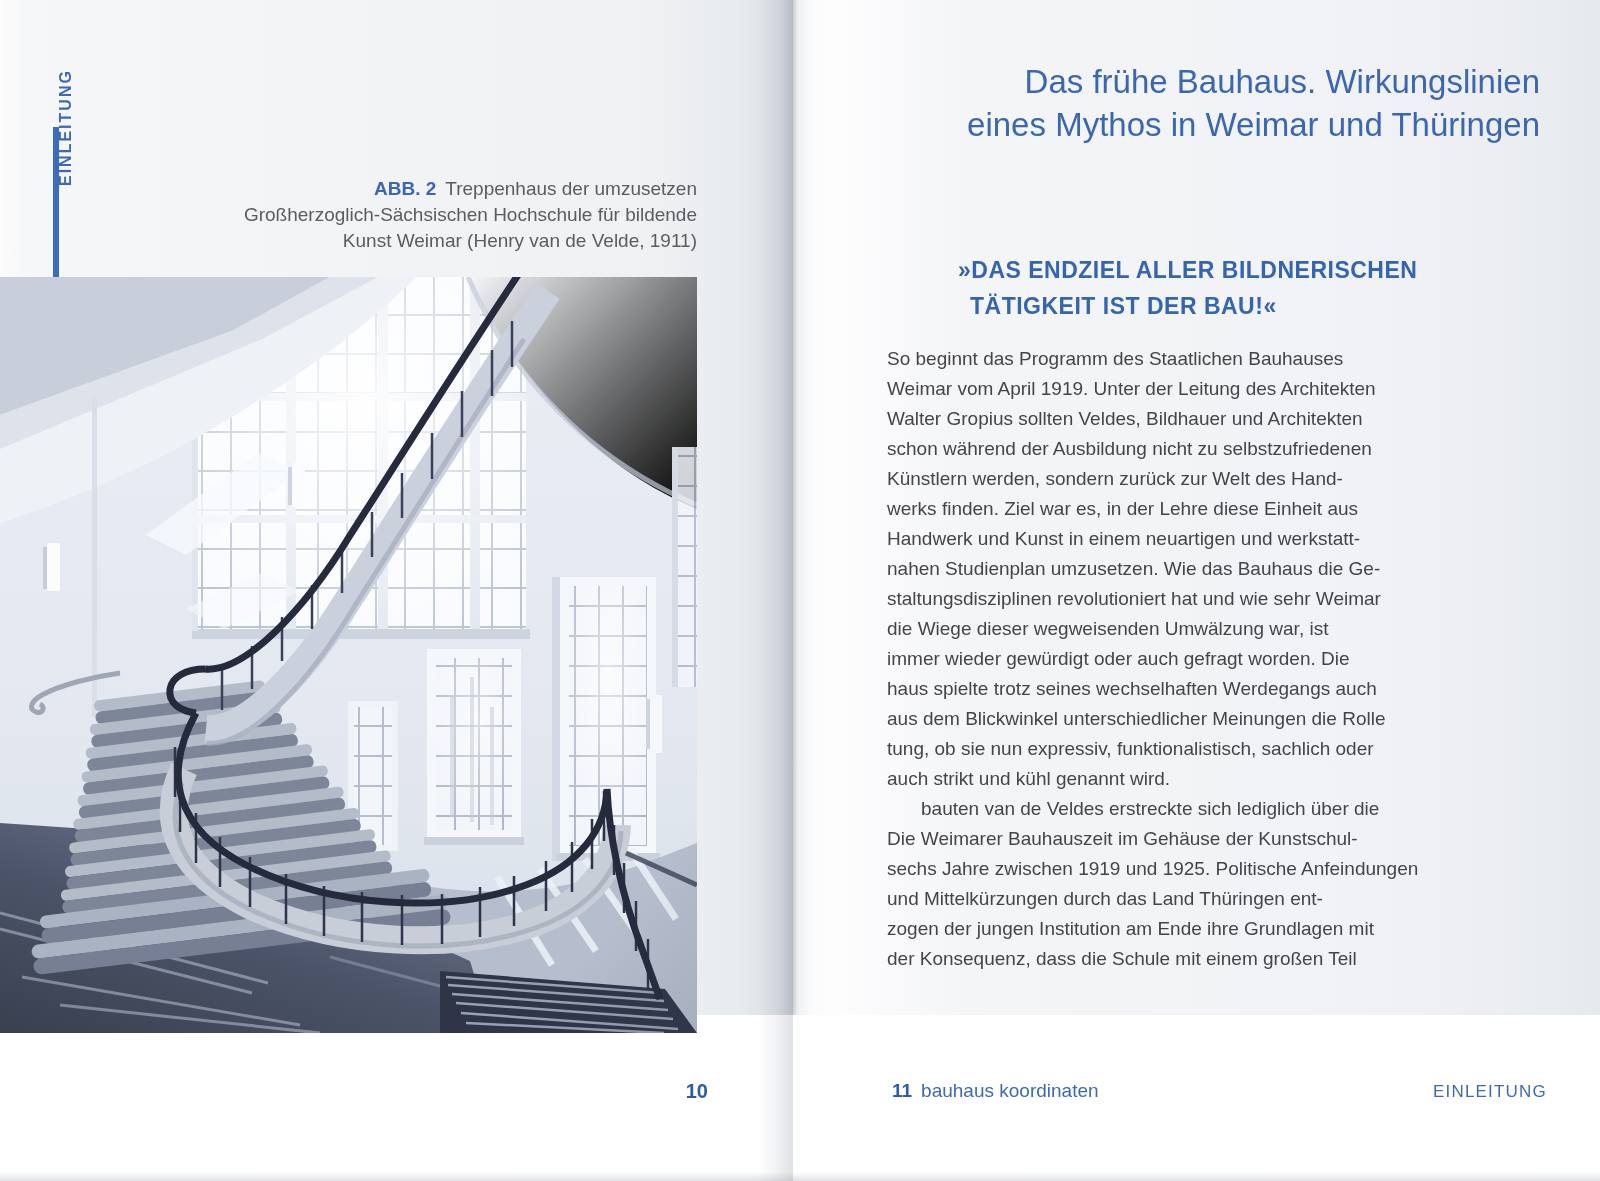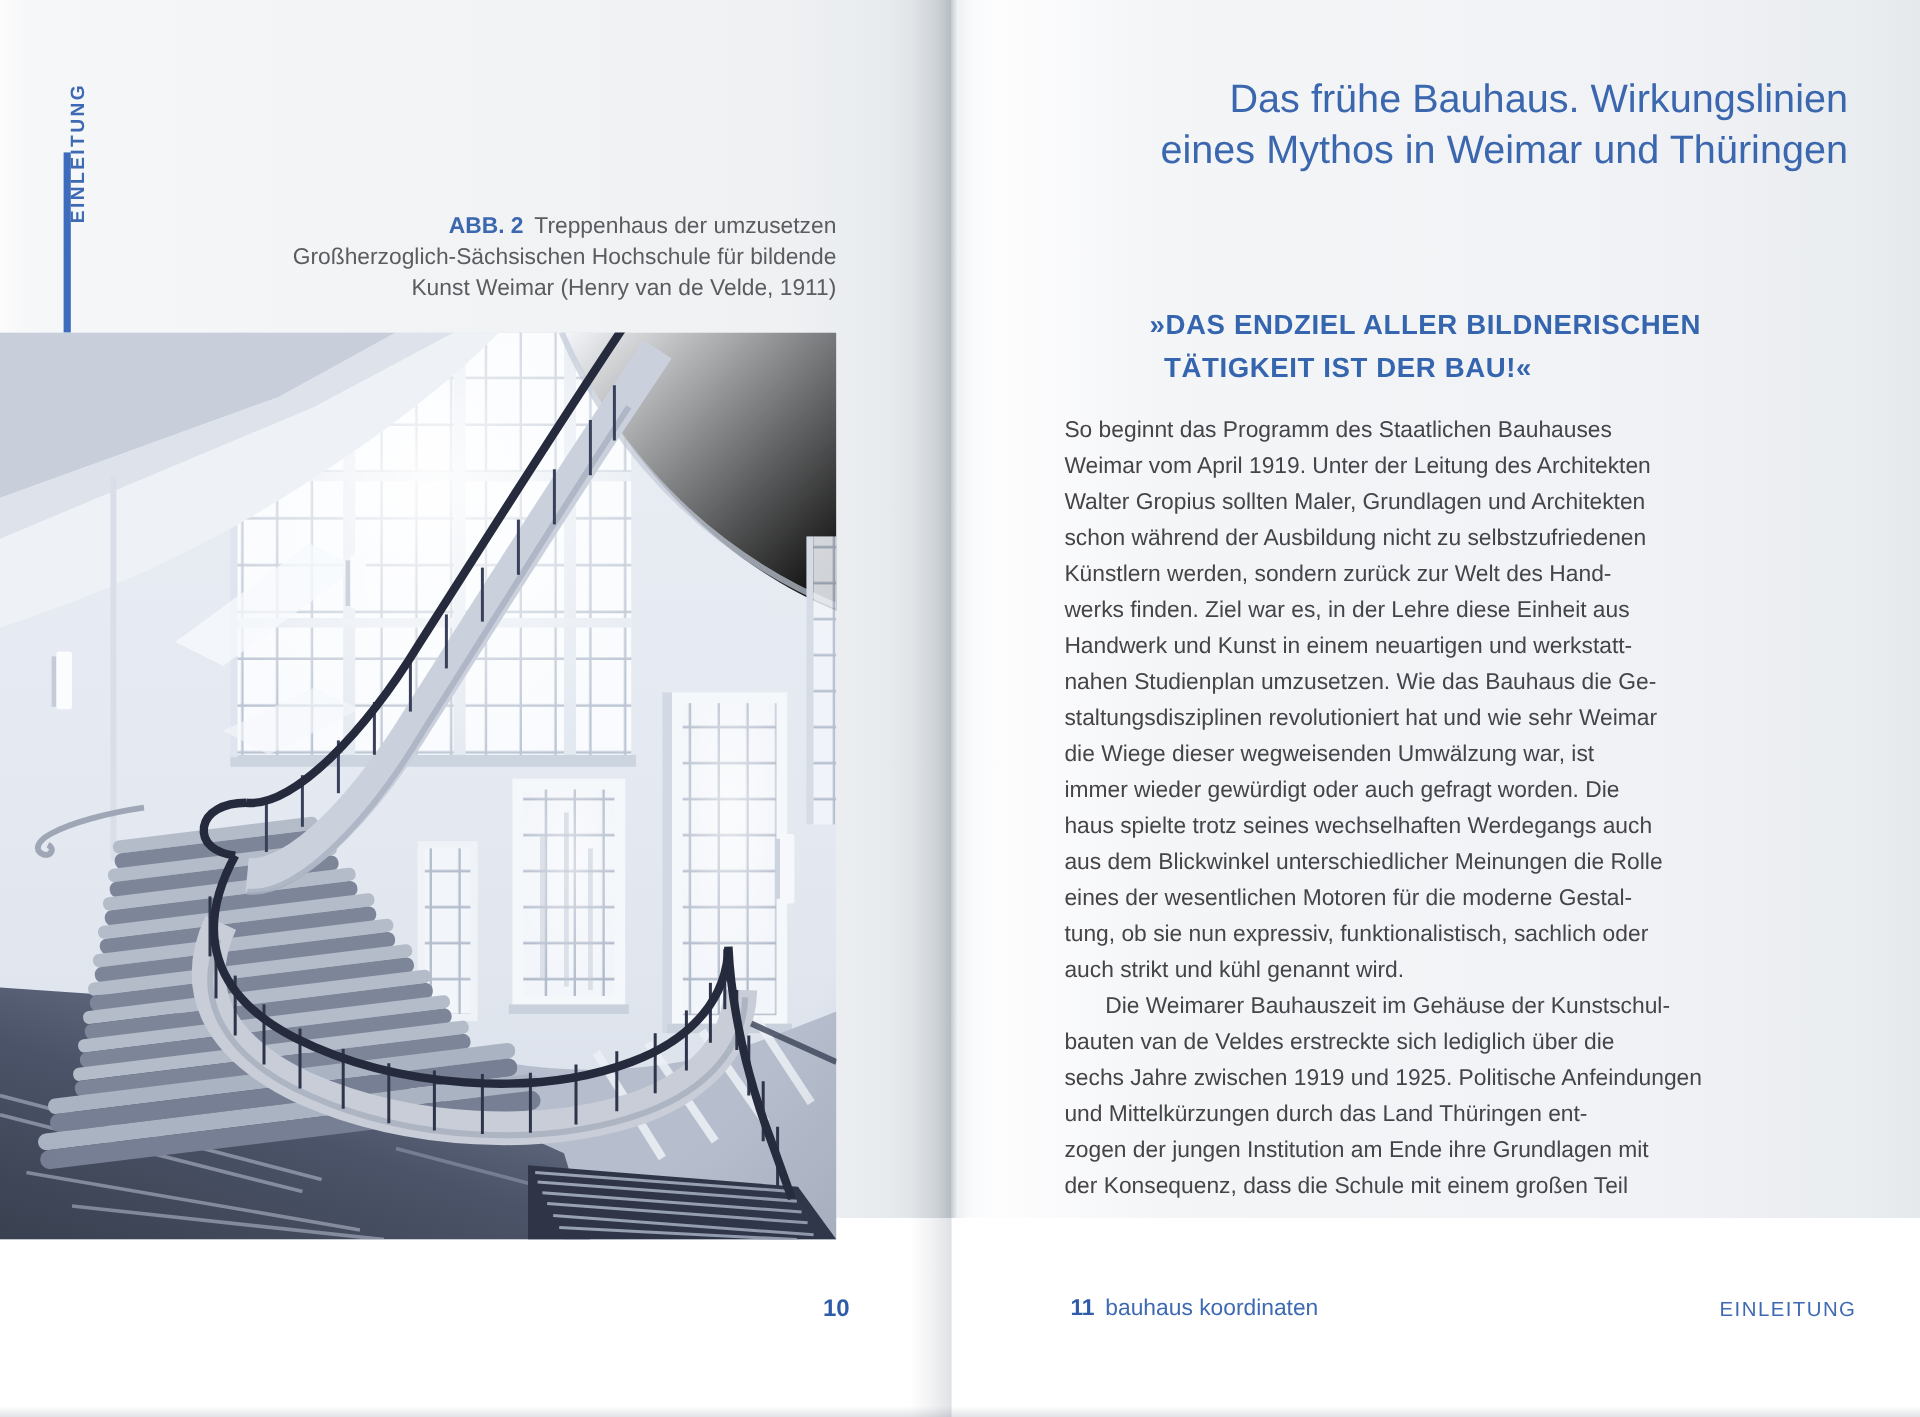--- a/index.html
+++ b/index.html
@@ -273,38 +273,37 @@
 
     <div class="quote">
       <div>»DAS ENDZIEL ALLER BILDNERISCHEN</div>
       <div class="q2">TÄTIGKEIT IST DER BAU!«</div>
     </div>
 
     <div class="body-text">
       <div class="para">
           <div class="line">So beginnt das Programm des Staatlichen Bauhauses</div>
           <div class="line">Weimar vom April 1919. Unter der Leitung des Architekten</div>
-          <div class="line">Walter Gropius sollten Maler, Grundlagen und Architekten</div>
+          <div class="line">Walter Gropius sollten Veldes, Bildhauer und Architekten</div>
           <div class="line">schon während der Ausbildung nicht zu selbstzufriedenen</div>
           <div class="line">Künstlern werden, sondern zurück zur Welt des Hand-</div>
           <div class="line">werks finden. Ziel war es, in der Lehre diese Einheit aus</div>
           <div class="line">Handwerk und Kunst in einem neuartigen und werkstatt-</div>
           <div class="line">nahen Studienplan umzusetzen. Wie das Bauhaus die Ge-</div>
           <div class="line">staltungsdisziplinen revolutioniert hat und wie sehr Weimar</div>
           <div class="line">die Wiege dieser wegweisenden Umwälzung war, ist</div>
           <div class="line">immer wieder gewürdigt oder auch gefragt worden. Die</div>
           <div class="line">haus spielte trotz seines wechselhaften Werdegangs auch</div>
           <div class="line">aus dem Blickwinkel unterschiedlicher Meinungen die Rolle</div>
-          <div class="line">eines der wesentlichen Motoren für die moderne Gestal-</div>
           <div class="line">tung, ob sie nun expressiv, funktionalistisch, sachlich oder</div>
           <div class="line">auch strikt und kühl genannt wird.</div>
         </div>
       <div class="para para2">
+          <div class="line">bauten van de Veldes erstreckte sich lediglich über die</div>
           <div class="line">Die Weimarer Bauhauszeit im Gehäuse der Kunstschul-</div>
-          <div class="line">bauten van de Veldes erstreckte sich lediglich über die</div>
           <div class="line">sechs Jahre zwischen 1919 und 1925. Politische Anfeindungen</div>
           <div class="line">und Mittelkürzungen durch das Land Thüringen ent-</div>
           <div class="line">zogen der jungen Institution am Ende ihre Grundlagen mit</div>
           <div class="line">der Konsequenz, dass die Schule mit einem großen Teil</div>
         </div>
     </div>
 
     <div class="footer-left">
       <span class="fnum">11</span><span class="ftitle">bauhaus koordinaten</span>
     </div>

